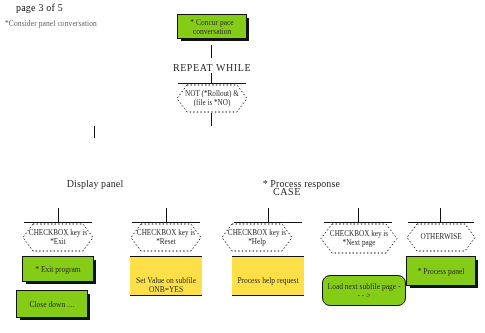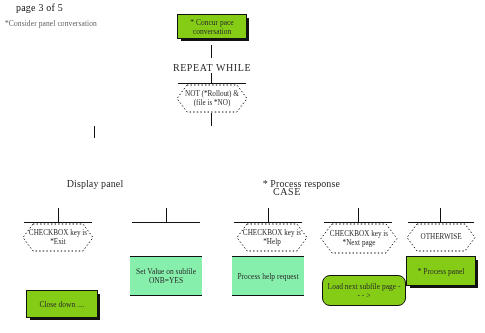--- a/index.html
+++ b/index.html
@@ -92,23 +92,22 @@
     height: 100%;
     background: #111;
   }
 
   
   .rule-box {
     position: absolute;
     box-sizing: border-box;
     border-top: 1px solid #111;
     border-bottom: 1px solid #111;
-    background: #86efac;
+    background: #fde047;
     display: flex;
-    align-items: center;
     justify-content: center;
     text-align: center;
     font-size: 7.5px;
     line-height: 9px;
     padding: 19px 3px;
     white-space: pre-line;
     color: #2a2a2a;
   }
 
   
@@ -195,37 +194,46 @@
   <div class="vline" style="left:58px; top:208px; height:15px;"></div>
   <div class="hline" style="left:24px; top:222px; width:68px;"></div>
 
   <div class="hex" style="left:22px; top:223px; width:72px; height:29px;">
     <svg class="hex-svg" viewBox="0 0 72 29" preserveAspectRatio="none">
       <polygon points="11,1 61,1 71,14.5 61,28 11,28 1,14.5" fill="none" stroke="#111" stroke-width="1" stroke-dasharray="1.4 2.2" stroke-linejoin="round"></polygon>
     </svg>
     <div class="hex-label">CHECKBOX key is *Exit</div>
   </div>
 
-
-  <div class="box shadow" style="left:26px; top:290px; width:72px; height:28px;">
+  <div class="box shadow" style="left:22px; top:256px; width:72px; height:26px;">
+    <span>* Exit program</span>
+  </div>
+
+  <div class="box shadow" style="left:16px; top:290px; width:72px; height:28px;">
     <span>Close down ....</span>
   </div>
 
   <div class="vline" style="left:166px; top:208px; height:15px;"></div>
   <div class="hline" style="left:132px; top:222px; width:68px;"></div>
 
+  <div class="hex" style="left:130px; top:223px; width:72px; height:29px;">
+    <svg class="hex-svg" viewBox="0 0 72 29" preserveAspectRatio="none">
+      <polygon points="11,1 61,1 71,14.5 61,28 11,28 1,14.5" fill="none" stroke="#111" stroke-width="1" stroke-dasharray="1.4 2.2" stroke-linejoin="round"></polygon>
+    </svg>
+    <div class="hex-label">CHECKBOX key is *Reset</div>
+  </div>
 
   <div class="rule-box" style="left:130px; top:256px; width:72px; height:33px;">
     <span>Set Value on subfile ONB=YES</span>
   </div>
 
   <div class="vline" style="left:268px; top:208px; height:15px;"></div>
   <div class="hline" style="left:234px; top:222px; width:68px;"></div>
 
-  <div class="hex" style="left:236px; top:223px; width:72px; height:29px;">
+  <div class="hex" style="left:221px; top:223px; width:72px; height:29px;">
     <svg class="hex-svg" viewBox="0 0 72 29" preserveAspectRatio="none">
       <polygon points="11,1 61,1 71,14.5 61,28 11,28 1,14.5" fill="none" stroke="#111" stroke-width="1" stroke-dasharray="1.4 2.2" stroke-linejoin="round"></polygon>
     </svg>
     <div class="hex-label">CHECKBOX key is *Help</div>
   </div>
 
   <div class="rule-box" style="left:232px; top:256px; width:72px; height:33px;">
     <span>Process help request</span>
   </div>
 

